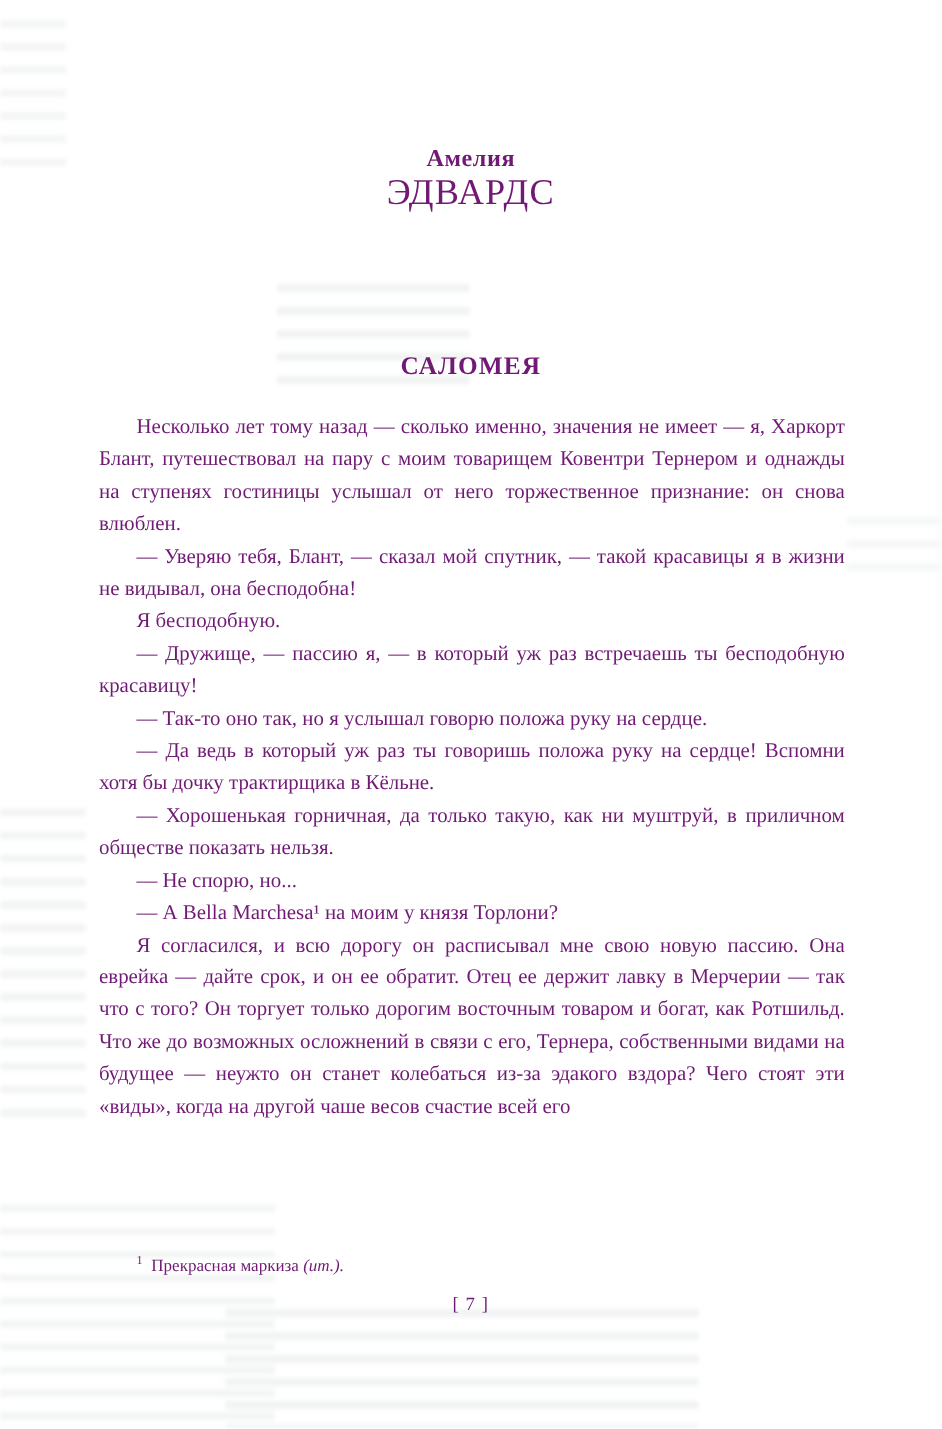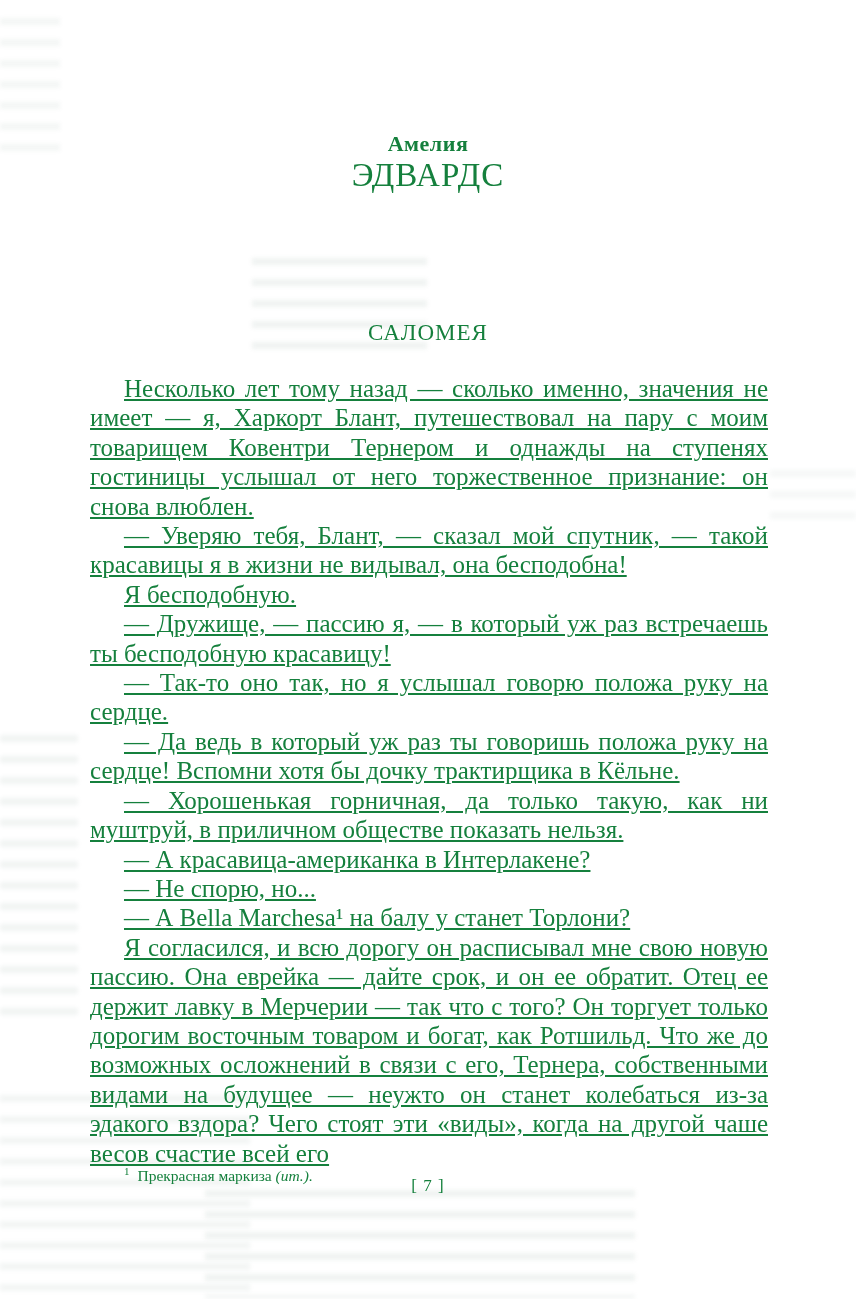--- a/index.html
+++ b/index.html
@@ -8,21 +8,21 @@
     background: #ffffff;
   }
   .page {
     position: relative;
     width: 856px;
     height: 1299px;
     margin: 0 auto;
     background: #ffffff;
     overflow: hidden;
     font-family: "Liberation Serif", "DejaVu Serif", serif;
-    color: #15803d;
+    color: #701a75;
   }
   
   .artifact {
     position: absolute;
     pointer-events: none;
     background-image: repeating-linear-gradient(
       to bottom,
       rgba(120, 150, 138, 0.45) 0px 7px,
       transparent 7px 21px
     );
@@ -55,46 +55,44 @@
   .author-last {
     font-size: 33px;
     font-weight: normal;
     line-height: 34px;
     letter-spacing: 1px;
   }
   .story-title {
     margin: 126px 0 0 0;
     text-align: center;
     font-size: 23px;
-    font-weight: normal;
+    font-weight: bold;
     letter-spacing: 1px;
     line-height: 30px;
   }
   .body-text {
     margin: 26px 88px 0 90px;
-    font-size: 25px;
+    font-size: 19px;
     line-height: 29.4px;
     text-align: justify;
     hyphens: auto;
-    text-decoration: underline;
   }
   .body-text .para {
     margin: 0;
     text-indent: 34px;
   }
   .footnote {
     position: absolute;
     left: 90px;
     right: 88px;
     top: 1136px;
     font-size: 15.5px;
     line-height: 21px;
     text-indent: 34px;
     z-index: 1;
-    margin-top: 25px;
   }
   .footnote sup {
     font-size: 11px;
     margin-right: 8px;
   }
   .footnote em {
     font-style: italic;
   }
   .page-number {
     position: absolute;
@@ -129,23 +127,22 @@
     <h1 class="story-title">САЛОМЕЯ</h1>
 
     <main class="body-text">
         <p class="para">Несколько лет тому назад — сколько именно, значения не имеет — я, Харкорт Блант, путешествовал на пару с моим товарищем Ковентри Тернером и однажды на ступенях гостиницы услышал от него торжественное признание: он снова влюблен.</p>
         <p class="para">— Уверяю тебя, Блант, — сказал мой спутник, — такой красавицы я в жизни не видывал, она бесподобна!</p>
         <p class="para">Я бесподобную.</p>
         <p class="para">— Дружище, — пассию я, — в который уж раз встречаешь ты бесподобную красавицу!</p>
         <p class="para">— Так-то оно так, но я услышал говорю положа руку на сердце.</p>
         <p class="para">— Да ведь в который уж раз ты говоришь положа руку на сердце! Вспомни хотя бы дочку трактирщика в Кёльне.</p>
         <p class="para">— Хорошенькая горничная, да только такую, как ни муштруй, в приличном обществе показать нельзя.</p>
-        <p class="para">— А красавица-американка в Интерлакене?</p>
         <p class="para">— Не спорю, но...</p>
-        <p class="para">— А Bella Marchesa¹ на балу у станет Торлони?</p>
+        <p class="para">— А Bella Marchesa¹ на моим у князя Торлони?</p>
         <p class="para">Я согласился, и всю дорогу он расписывал мне свою новую пассию. Она еврейка — дайте срок, и он ее обратит. Отец ее держит лавку в Мерчерии — так что с того? Он торгует только дорогим восточным товаром и богат, как Ротшильд. Что же до возможных осложнений в связи с его, Тернера, собственными видами на будущее — неужто он станет колебаться из-за эдакого вздора? Чего стоят эти «виды», когда на другой чаше весов счастие всей его</p>
       </main>
 
   </div>
 
   <div class="footnote">
     <sup>1</sup><span>Прекрасная маркиза </span><em>(ит.).</em>
   </div>
 
   <div class="page-number">[ 7 ]</div>

